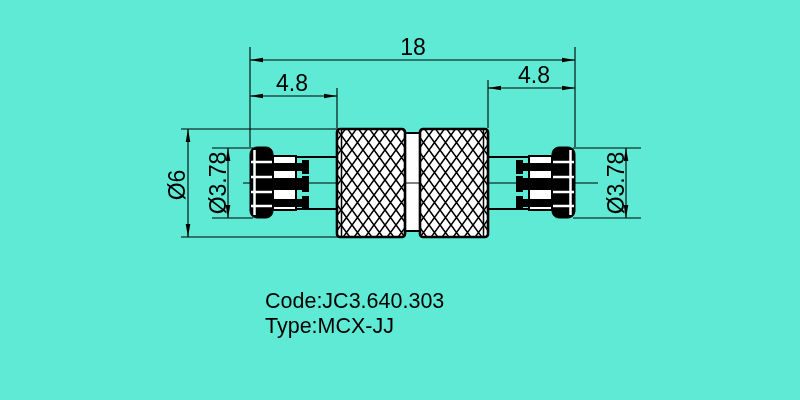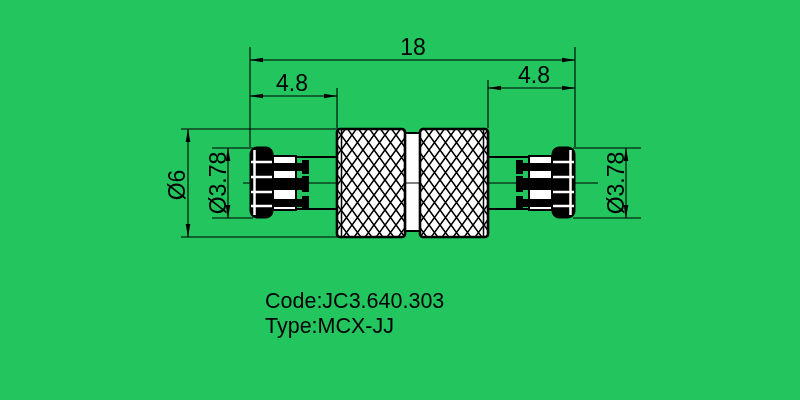--- a/index.html
+++ b/index.html
@@ -1,17 +1,17 @@
 <!DOCTYPE html>
 <html><head>
 <meta charset="utf-8">
 <style>
   html,body{margin:0;padding:0;background:#fff;}
   #stage{
-    position:relative;width:800px;height:400px;background:#22c55e;
+    position:relative;width:800px;height:400px;background:#5eead4;
     font-family:"Liberation Sans", sans-serif;overflow:hidden;
   }
   svg text{fill:#000;}
   .dimtxt{font-size:23px;}
   .codetxt{font-size:21.5px;}
 </style>
 </head>
 <body>
 
 <div id="stage">

